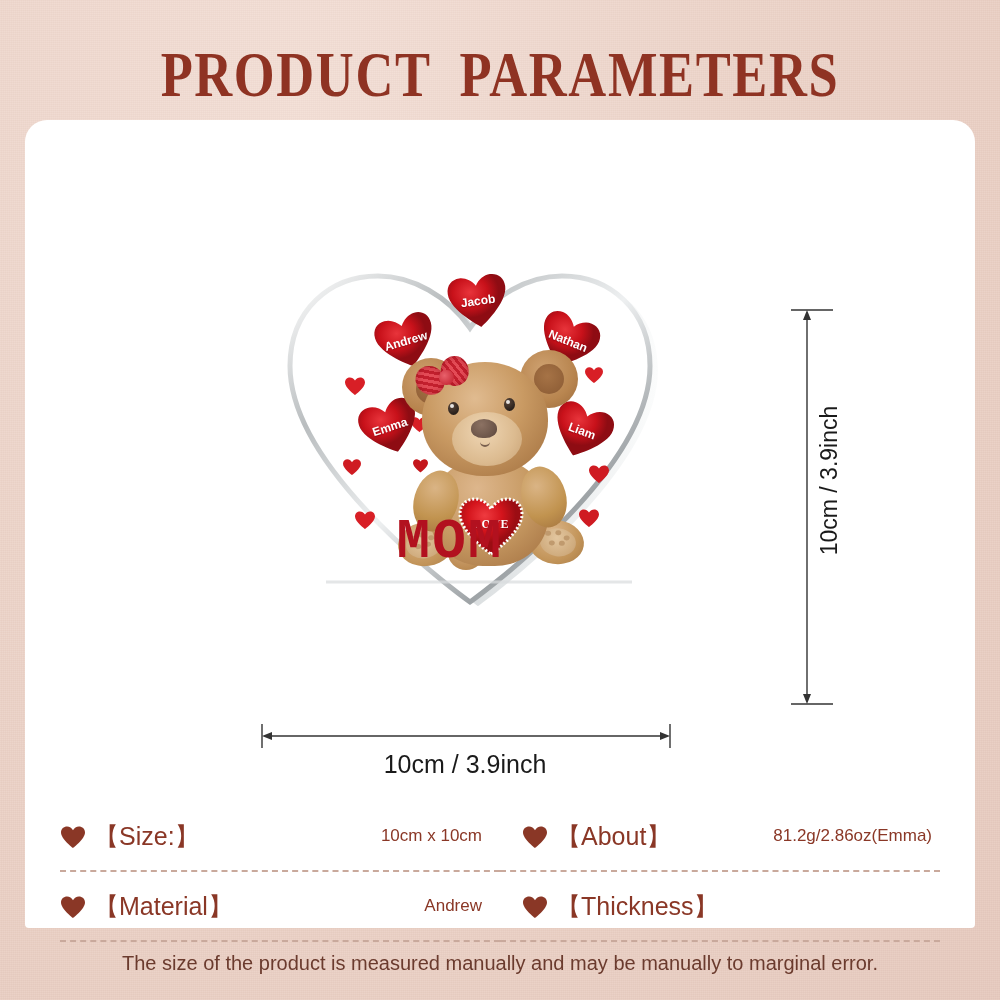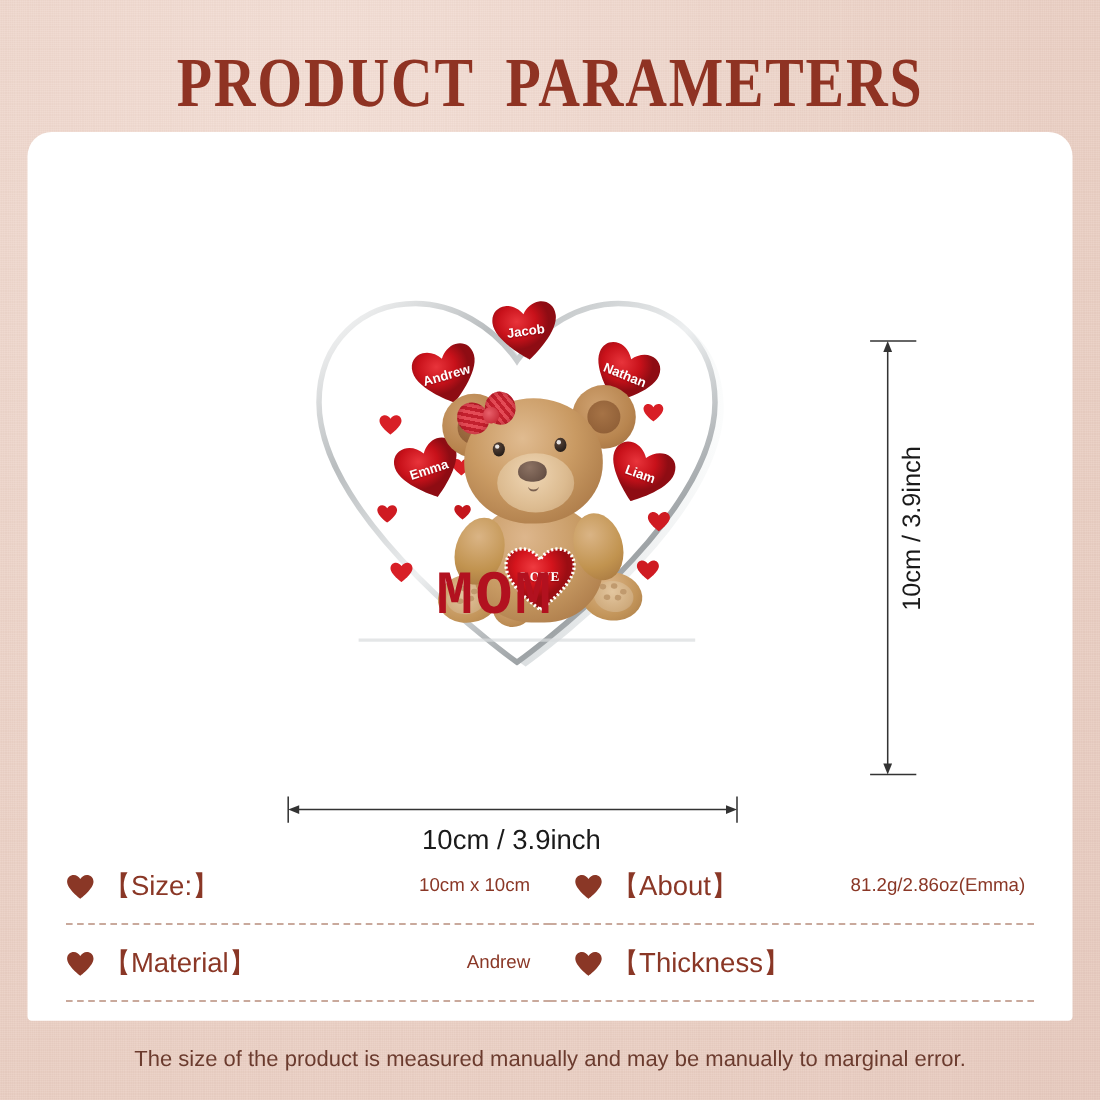--- a/index.html
+++ b/index.html
@@ -190,21 +190,21 @@
   .dim-h { position:absolute; left:10px; top:512px; width:430px; height:70px; }
   .dim-h-label {
     position:absolute; left:0; top:28px; width:430px; text-align:center;
     font-size:25px; color:#1a1a1a;
     font-family:"Liberation Sans", sans-serif;
     white-space:nowrap;
   }
 
   
   .specs {
-    position:absolute; left:35px; top:651px; width:880px;
+    position:absolute; left:35px; top:682px; width:880px;
   }
   .spec-row { display:flex; width:880px; }
   .spec-cell {
     width:440px; position:relative; height:68px;
     display:flex; align-items:center;
   }
   .spec-cell.left-col { padding-right:18px; }
   .spec-cell.right-col { padding-left:22px; padding-right:8px; }
   .heart-bullet {
     flex:0 0 auto; width:26px; height:24px; margin-right:8px; position:relative; top:1px;

